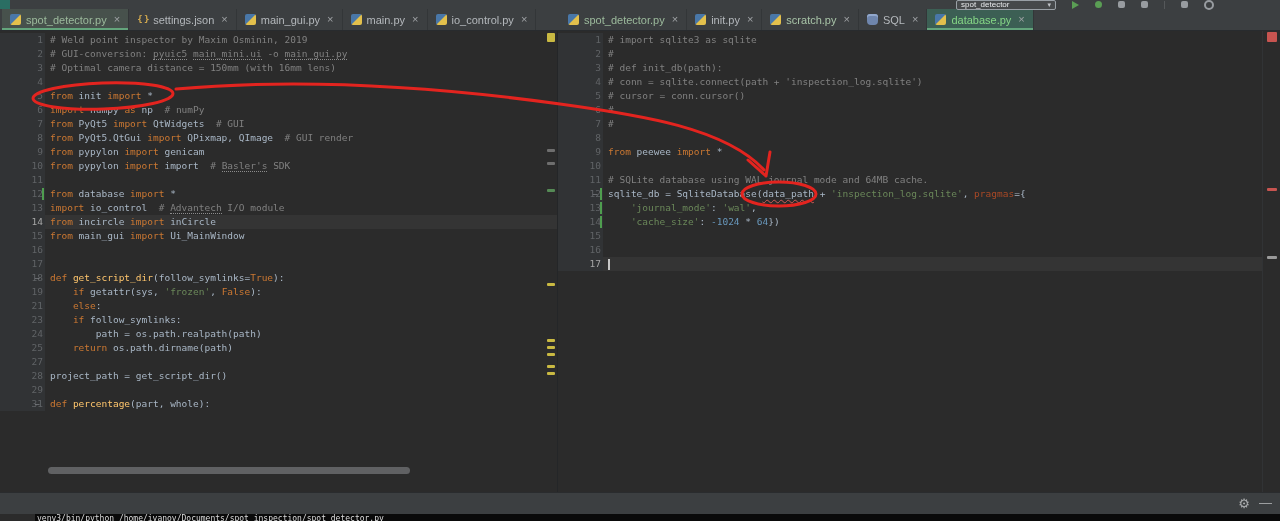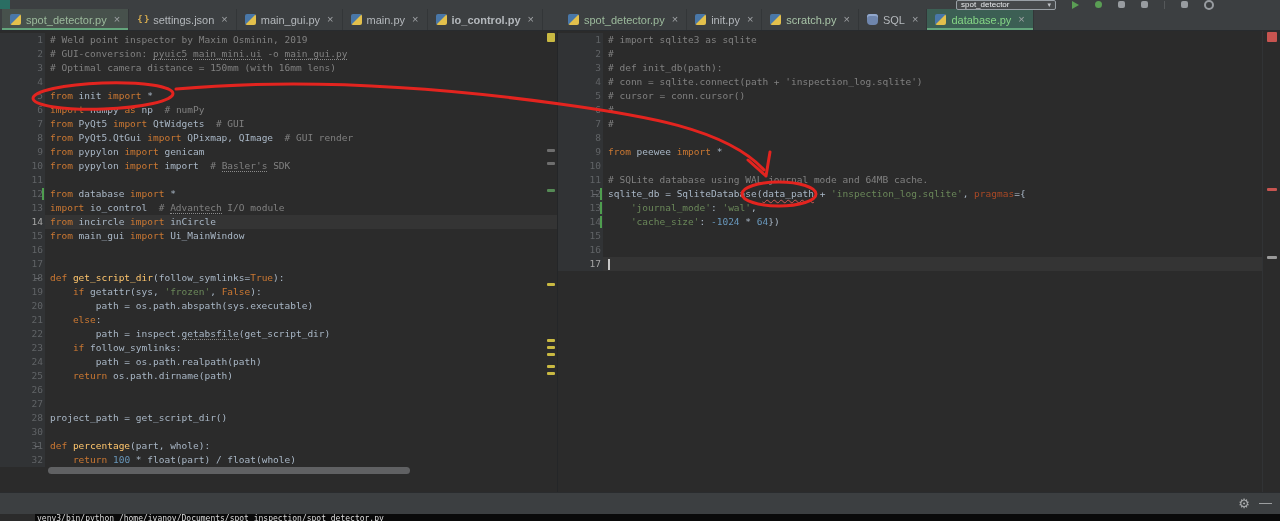--- a/index.html
+++ b/index.html
@@ -127,21 +127,21 @@
           <span class="tab-label" style="color: rgb(180, 184, 188);">main_gui.py</span>
           <span class="tab-close">×</span>
         </div>
         <div class="tab">
           <span class="fi fi-py"></span>
           <span class="tab-label" style="color: rgb(180, 184, 188);">main.py</span>
           <span class="tab-close">×</span>
         </div>
         <div class="tab">
           <span class="fi fi-py"></span>
-          <span class="tab-label" style="color: rgb(180, 184, 188); font-weight: bold;">io_control.py</span>
+          <span class="tab-label" style="color: rgb(180, 184, 188);">io_control.py</span>
           <span class="tab-close">×</span>
         </div>
       </div>
     <div class="tabgroup right" id="tabs-right">
         <div class="tab">
           <span class="fi fi-py"></span>
           <span class="tab-label" style="color: rgb(156, 186, 156);">spot_detector.py</span>
           <span class="tab-close">×</span>
         </div>
         <div class="tab">
@@ -182,32 +182,28 @@
           <div class="line"><span class="gutter"><span class="ln">10</span></span><span class="code"><span class="tok-k">from</span><span class="tok-t"> pypylon </span><span class="tok-k">import</span><span class="tok-t"> import  </span><span class="tok-c"># </span><span class="tok-c typo">Basler's</span><span class="tok-c"> SDK</span></span></div>
           <div class="line"><span class="gutter"><span class="ln">11</span></span><span class="code"></span></div>
           <div class="line"><span class="gutter"><span class="ln">12</span><span class="vcs"></span></span><span class="code"><span class="tok-k">from</span><span class="tok-t"> database </span><span class="tok-k">import</span><span class="tok-t"> *</span></span></div>
           <div class="line"><span class="gutter"><span class="ln">13</span></span><span class="code"><span class="tok-k">import</span><span class="tok-t"> io_control  </span><span class="tok-c"># </span><span class="tok-c typo">Advantech</span><span class="tok-c"> I/O module</span></span></div>
           <div class="line cur"><span class="gutter"><span class="ln">14</span></span><span class="code"><span class="tok-k">from</span><span class="tok-t"> incircle </span><span class="tok-k">import</span><span class="tok-t"> inCircle</span></span></div>
           <div class="line"><span class="gutter"><span class="ln">15</span></span><span class="code"><span class="tok-k">from</span><span class="tok-t"> main_gui </span><span class="tok-k">import</span><span class="tok-t"> Ui_MainWindow</span></span></div>
           <div class="line"><span class="gutter"><span class="ln">16</span></span><span class="code"></span></div>
           <div class="line"><span class="gutter"><span class="ln">17</span></span><span class="code"></span></div>
           <div class="line"><span class="gutter"><span class="ln">18</span><span class="fold">−</span></span><span class="code"><span class="tok-k">def </span><span class="tok-f">get_script_dir</span><span class="tok-t">(follow_symlinks=</span><span class="tok-k">True</span><span class="tok-t">):</span></span></div>
           <div class="line"><span class="gutter"><span class="ln">19</span></span><span class="code"><span class="tok-t">    </span><span class="tok-k">if</span><span class="tok-t"> getattr(sys, </span><span class="tok-s">'frozen'</span><span class="tok-t">, </span><span class="tok-k">False</span><span class="tok-t">):</span></span></div>
-          <div class="line"><span class="gutter"><span class="ln">20</span></span><span class="code"><span class="tok-t">        path = os.path.abspath(sys.executable)</span></span></div>
           <div class="line"><span class="gutter"><span class="ln">21</span></span><span class="code"><span class="tok-t">    </span><span class="tok-k">else</span><span class="tok-t">:</span></span></div>
-          <div class="line"><span class="gutter"><span class="ln">22</span></span><span class="code"><span class="tok-t">        path = inspect.</span><span class="tok-t typo">getabsfile</span><span class="tok-t">(get_script_dir)</span></span></div>
           <div class="line"><span class="gutter"><span class="ln">23</span></span><span class="code"><span class="tok-t">    </span><span class="tok-k">if</span><span class="tok-t"> follow_symlinks:</span></span></div>
           <div class="line"><span class="gutter"><span class="ln">24</span></span><span class="code"><span class="tok-t">        path = os.path.realpath(path)</span></span></div>
           <div class="line"><span class="gutter"><span class="ln">25</span></span><span class="code"><span class="tok-t">    </span><span class="tok-k">return</span><span class="tok-t"> os.path.dirname(path)</span></span></div>
-          <div class="line"><span class="gutter"><span class="ln">26</span></span><span class="code"></span></div>
           <div class="line"><span class="gutter"><span class="ln">27</span></span><span class="code"></span></div>
           <div class="line"><span class="gutter"><span class="ln">28</span></span><span class="code"><span class="tok-t">project_path = get_script_dir()</span></span></div>
-          <div class="line"><span class="gutter"><span class="ln">30</span></span><span class="code"></span></div>
+          <div class="line"><span class="gutter"><span class="ln">29</span></span><span class="code"></span></div>
           <div class="line"><span class="gutter"><span class="ln">31</span><span class="fold">−</span></span><span class="code"><span class="tok-k">def </span><span class="tok-f">percentage</span><span class="tok-t">(part, whole):</span></span></div>
-          <div class="line"><span class="gutter"><span class="ln">32</span></span><span class="code"><span class="tok-t">    </span><span class="tok-k">return</span><span class="tok-t"> </span><span class="tok-n">100</span><span class="tok-t"> * float(part) / float(whole)</span></span></div>
         </div>
       <div class="stripe stripe-left" id="stripe-left">
           <div class="mark" style="top: 2px; height: 9px; background: rgb(201, 185, 66);"></div>
           <div class="mark" style="top: 118px; height: 3px; background: rgb(110, 110, 110);"></div>
           <div class="mark" style="top: 131px; height: 3px; background: rgb(110, 110, 110);"></div>
           <div class="mark" style="top: 158px; height: 3px; background: rgb(85, 138, 85);"></div>
           <div class="mark" style="top: 252px; height: 3px; background: rgb(201, 185, 66);"></div>
           <div class="mark" style="top: 308px; height: 3px; background: rgb(201, 185, 66);"></div>
           <div class="mark" style="top: 315px; height: 3px; background: rgb(201, 185, 66);"></div>
           <div class="mark" style="top: 322px; height: 3px; background: rgb(201, 185, 66);"></div>

